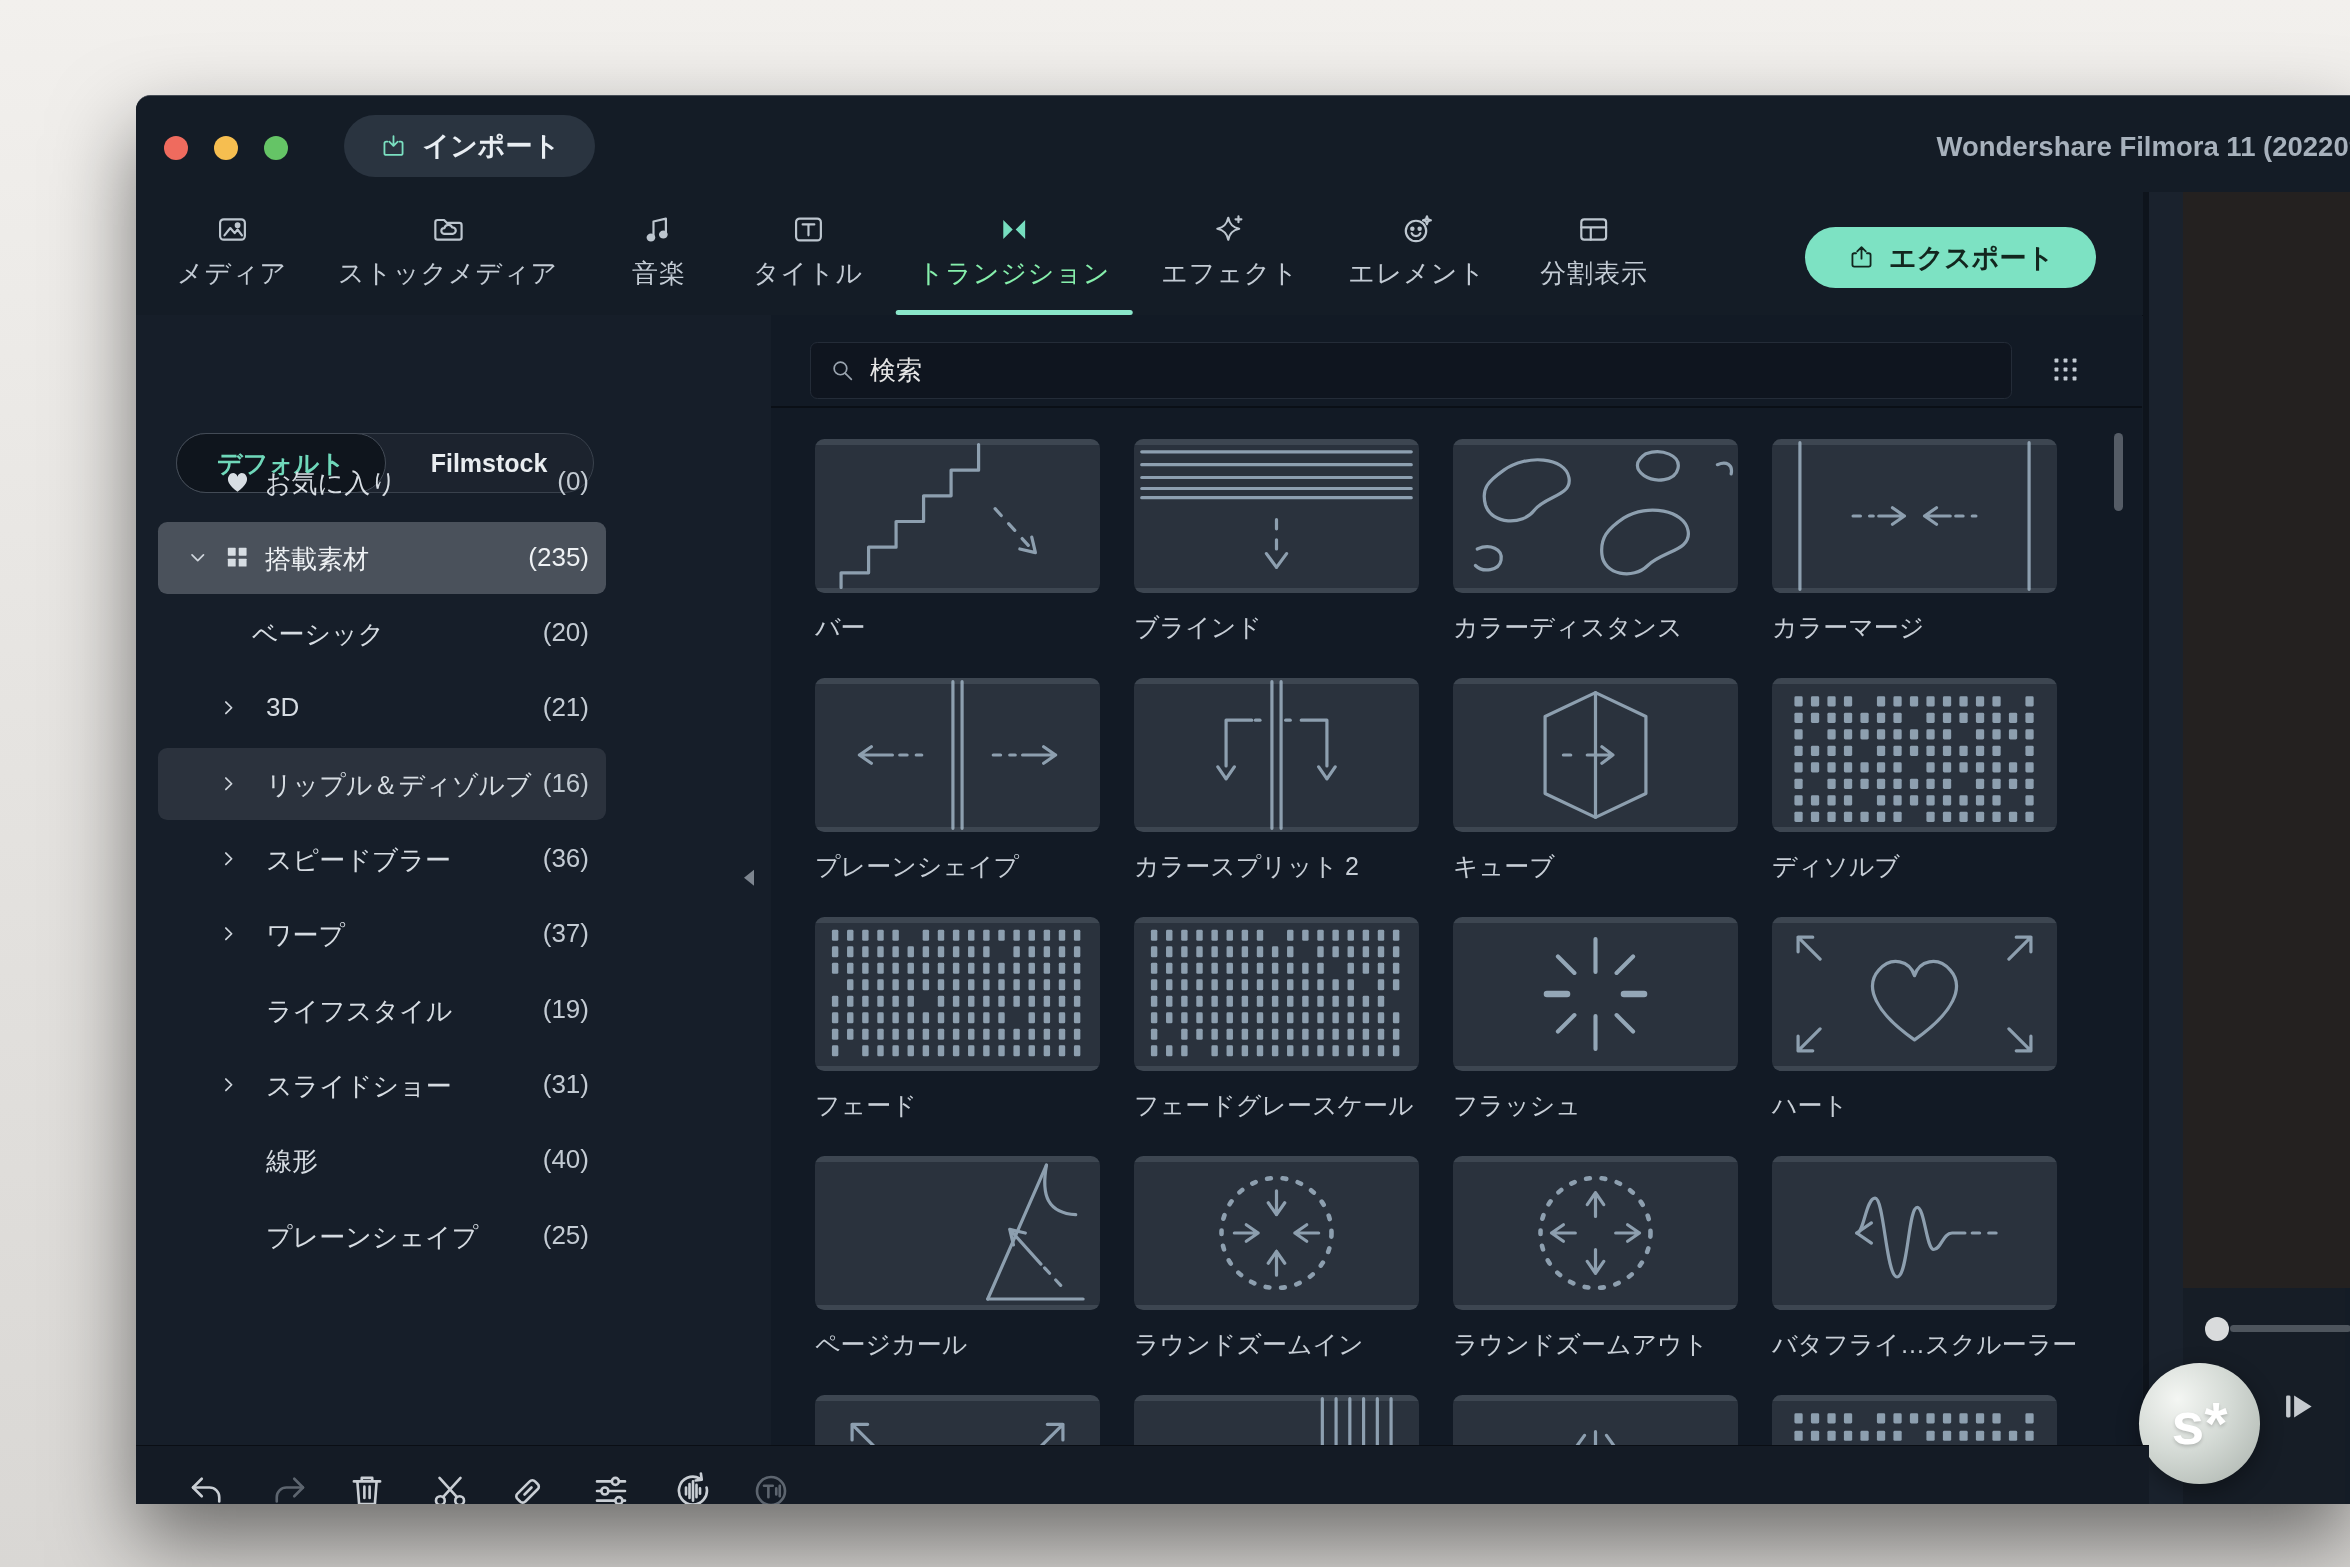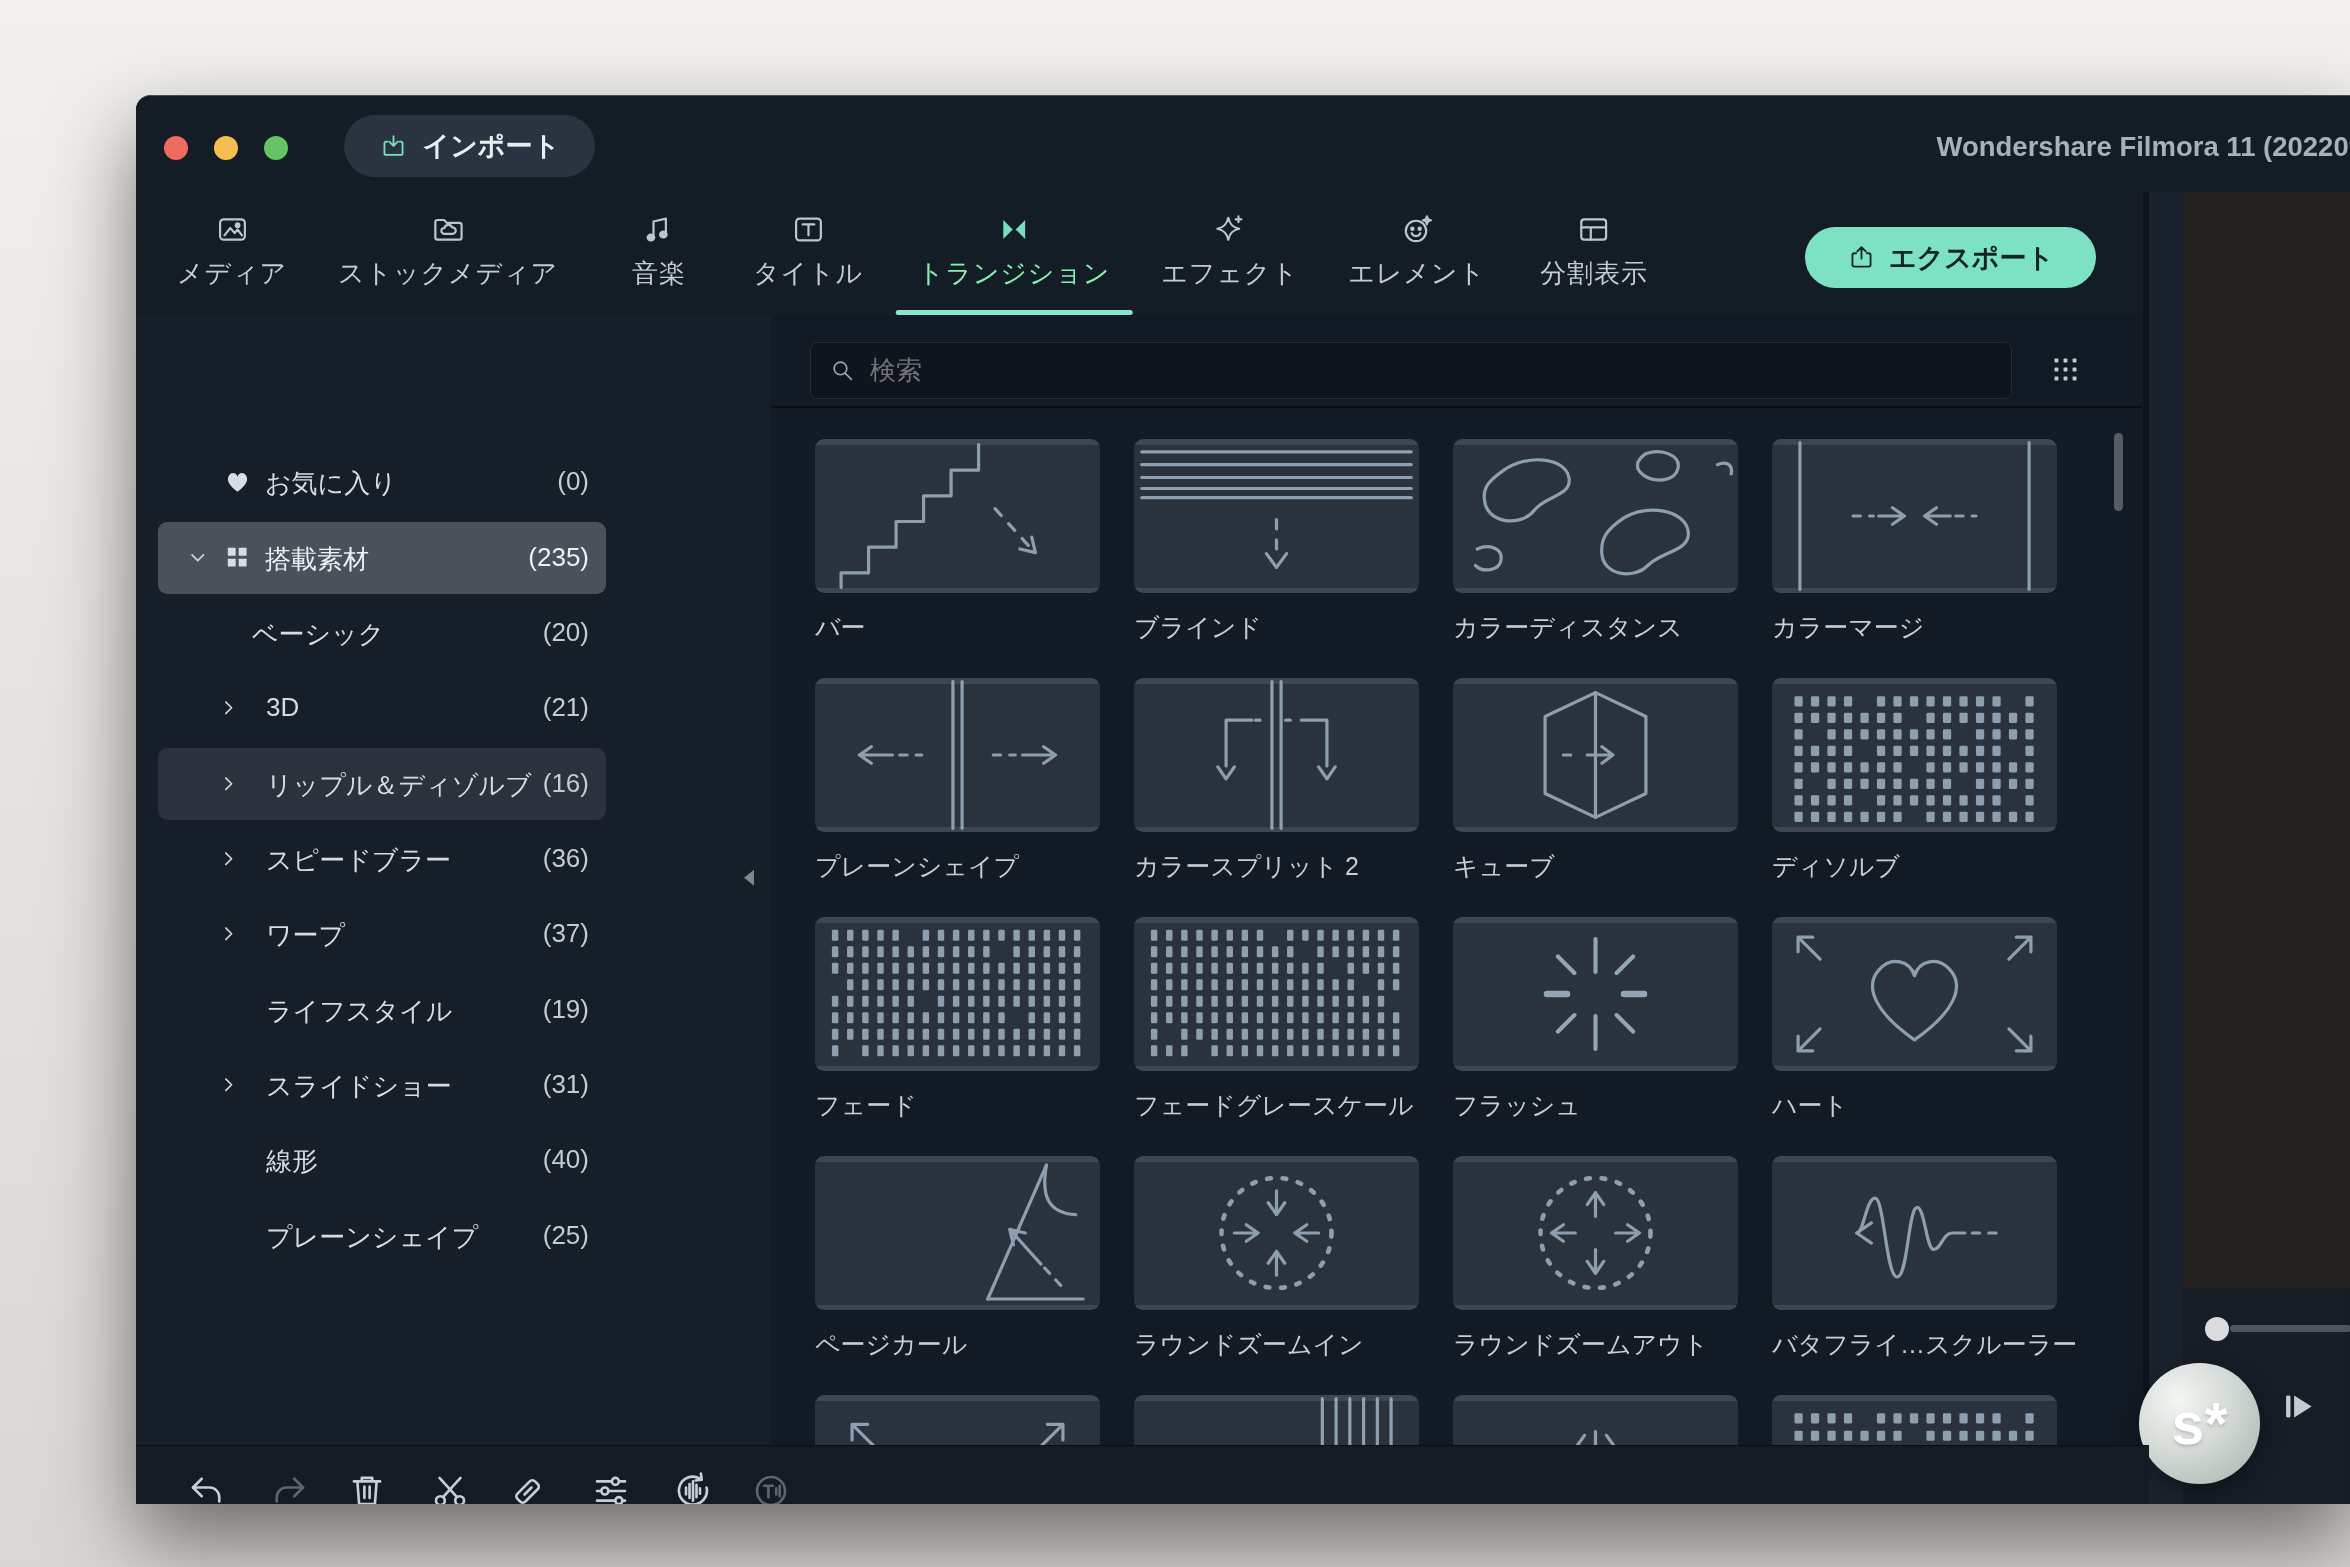--- a/index.html
+++ b/index.html
@@ -58,21 +58,21 @@
   .srow .cnt { position:absolute; right:182px; top:22px; font-size:26px; color:#c3cbd3; }
   .collapse-handle { position:absolute; left:602px; top:549px; width:24px; height:27.5px; color:#7d858f; }
 
   
   .gridpanel { position:absolute; left:635px; top:219px; width:1371px; height:1130px;
                background:#121a25; overflow:hidden; }
   .searchbox { position:absolute; left:39px; top:27px; width:1202px; height:57px; border-radius:7.3px;
                background:#0f151f; border:0.9px solid #242c38; display:flex; align-items:center;
                padding-left:18.4px; gap:13px; cursor:text; }
   .searchbox svg { width:27.5px; height:27.5px; color:#9aa4af; }
-  .searchbox .ph { font-size:26px; color:#737373; }
+  .searchbox .ph { font-size:26px; color:#e5e5e5; }
   .gridview { position:absolute; left:1279px; top:39px; width:31px; height:31px; color:#c2cad2; cursor:default; }
   .searchsep { position:absolute; left:0; top:91px; width:100%; height:1.8px; background:#0a0f16; }
   .tiles { position:absolute; left:44px; top:124px; width:1286px;
            display:grid; grid-template-columns:repeat(4,285px); column-gap:34px; grid-auto-rows:239px; }
   .cell { position:relative; }
   .tile { position:relative; width:285px; height:154px; border-radius:9.2px; background:#2a323d;
           overflow:hidden; cursor:default; }
   .tile::before, .tile::after { content:""; position:absolute; left:0; width:100%; height:5.5px;
           background:rgba(190,205,220,.13); }
   .tile::before { top:0; } .tile::after { bottom:0; }
@@ -220,20 +220,24 @@
             <g stroke="currentColor" stroke-width="3" fill="none" stroke-linecap="round" stroke-linejoin="round">
               <path d="M24,26 V7 M24,7 l-7,7 M24,7 l7,7"></path>
               <path d="M15,17 h-3 a3,3 0 0 0 -3,3 v16 a3,3 0 0 0 3,3 h24 a3,3 0 0 0 3,-3 V20 a3,3 0 0 0 -3,-3 h-3"></path>
             </g>
           </svg>
         <span>エクスポート</span>
       </button>
     </div>
 
     <div class="sidebar">
+      <div class="seg">
+        <div class="seg-item active">デフォルト</div>
+        <div class="seg-item">Filmstock</div>
+      </div>
       <div id="side-items">
           <div class="srow" style="top: 129px;">
             <div class="bg"></div>
             <div class="tico">
               <svg viewBox="0 0 48 48" class="ic" style="width: 29px; height: 29px;">
                 <path fill="currentColor" d="M24,41 C10,31 5,21 10,14 C14,8 22,9 24,16 C26,9 34,8 38,14 C43,21 38,31 24,41 Z"></path>
               </svg>
             </div>
             <span class="lbl" style="left: 129px;">お気に入り</span>
             <span class="cnt">(0)</span>

